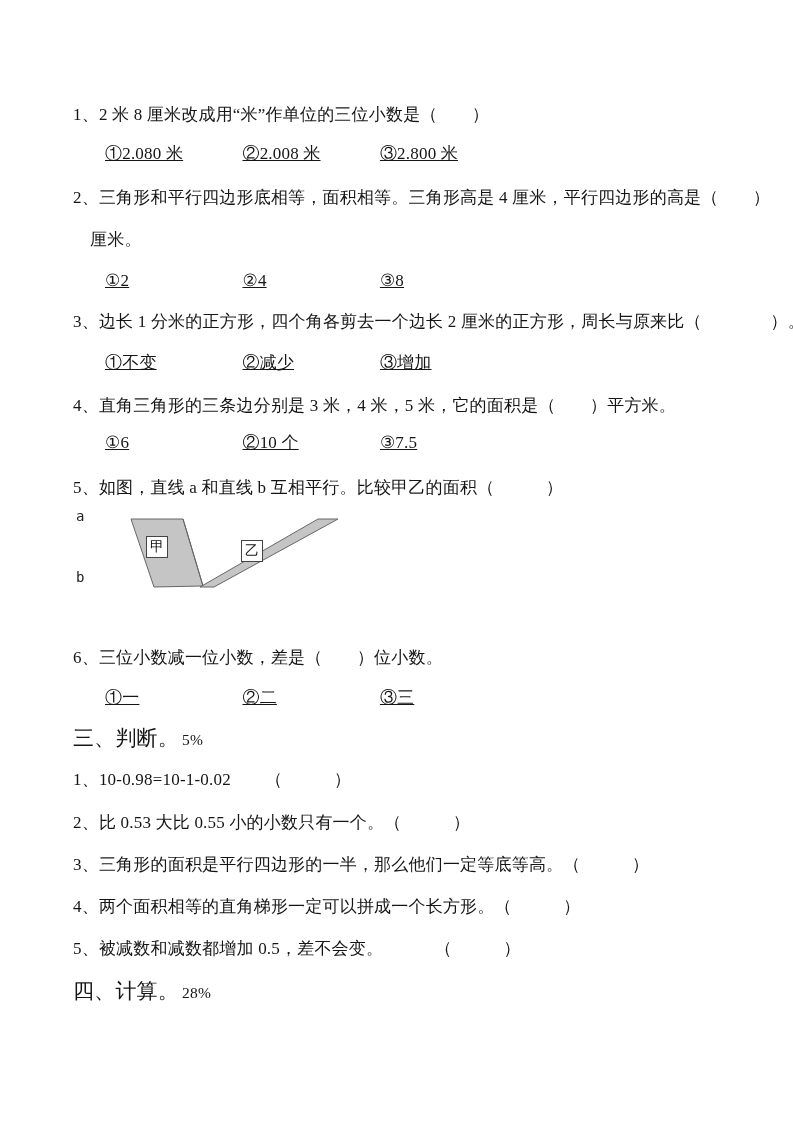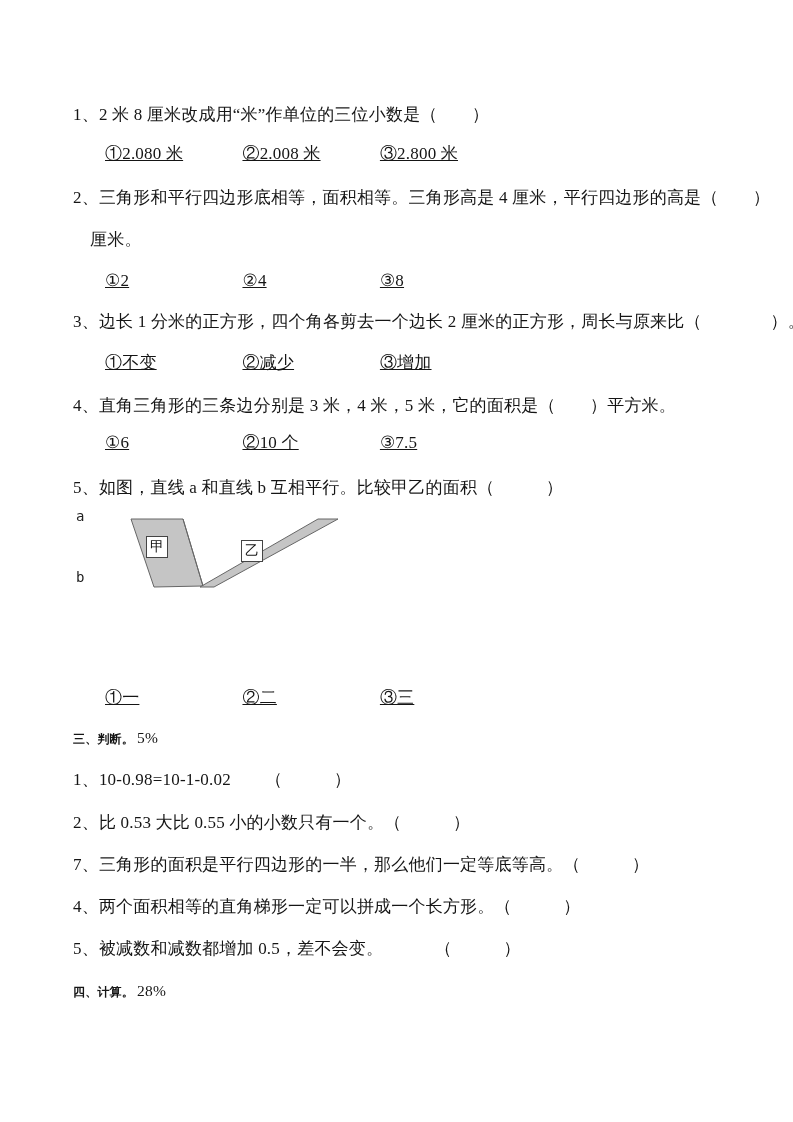--- a/index.html
+++ b/index.html
@@ -15,21 +15,21 @@
   .row {
     position: absolute;
     font-size: 17px;
     line-height: 22px;
     white-space: nowrap;
     letter-spacing: 0.2px;
   }
   .opts .opt { display: inline-block; min-width: 133px; text-decoration: underline; }
   .opts .opt:last-child { min-width: 0; }
   .opts.four .opt:nth-child(3) { min-width: 89px; }
-  .heading .hlabel { font-weight: bold; font-size: 12px; }
+  .heading .hlabel { font-weight: normal; font-size: 21px; }
   .heading .pct { font-weight: normal; font-size: 15.5px; margin-left: 3px; }
   .figure {
     position: absolute;
     left: 70px;
     top: 506px;
     width: 292px;
     height: 94px;
   }
   .figure svg { position: absolute; left: 0; top: 0; }
   .figure svg polygon { stroke: #666666; stroke-width: 1; }
@@ -94,33 +94,34 @@
       <polygon points="130,81 144,81 268,13 248,13" fill="#c5c5c5"></polygon>
       <line x1="113" y1="13" x2="133" y2="80"></line>
     </svg>
     <span class="fig-label" style="left:6px; top:2px">a</span>
     <span class="fig-label" style="left:6px; top:63px">b</span>
     <span class="shape-label" style="left:76px; top:30px">甲</span>
     <span class="shape-label" style="left:171px; top:34px">乙</span>
   </div>
 
 
+  <div class="row" style="left:73px; top:647px">6、三位小数减一位小数，差是（　　）位小数。</div>
   <div class="row opts" style="left:105px; top:687px">
     <span class="opt">①一</span>
     <span class="opt">②二</span>
     <span class="opt">③三</span>
   </div>
 
   <div class="row heading" style="left:73px; top:727px">
     <span class="hlabel">三、判断。</span><span class="pct">5%</span>
   </div>
 
   <div class="row" style="left:73px; top:769px">1、10-0.98=10-1-0.02　　（　　　）</div>
   <div class="row" style="left:73px; top:812px">2、比 0.53 大比 0.55 小的小数只有一个。（　　　）</div>
-  <div class="row" style="left:73px; top:854px">7、三角形的面积是平行四边形的一半，那么他们一定等底等高。（　　　）</div>
+  <div class="row" style="left:73px; top:854px">3、三角形的面积是平行四边形的一半，那么他们一定等底等高。（　　　）</div>
   <div class="row" style="left:73px; top:896px">4、两个面积相等的直角梯形一定可以拼成一个长方形。（　　　）</div>
   <div class="row" style="left:73px; top:938px">5、被减数和减数都增加 0.5，差不会变。　　　（　　　）</div>
 
   <div class="row heading" style="left:73px; top:980px">
     <span class="hlabel">四、计算。</span><span class="pct">28%</span>
   </div>
 
 </div>
 
 </body></html>

